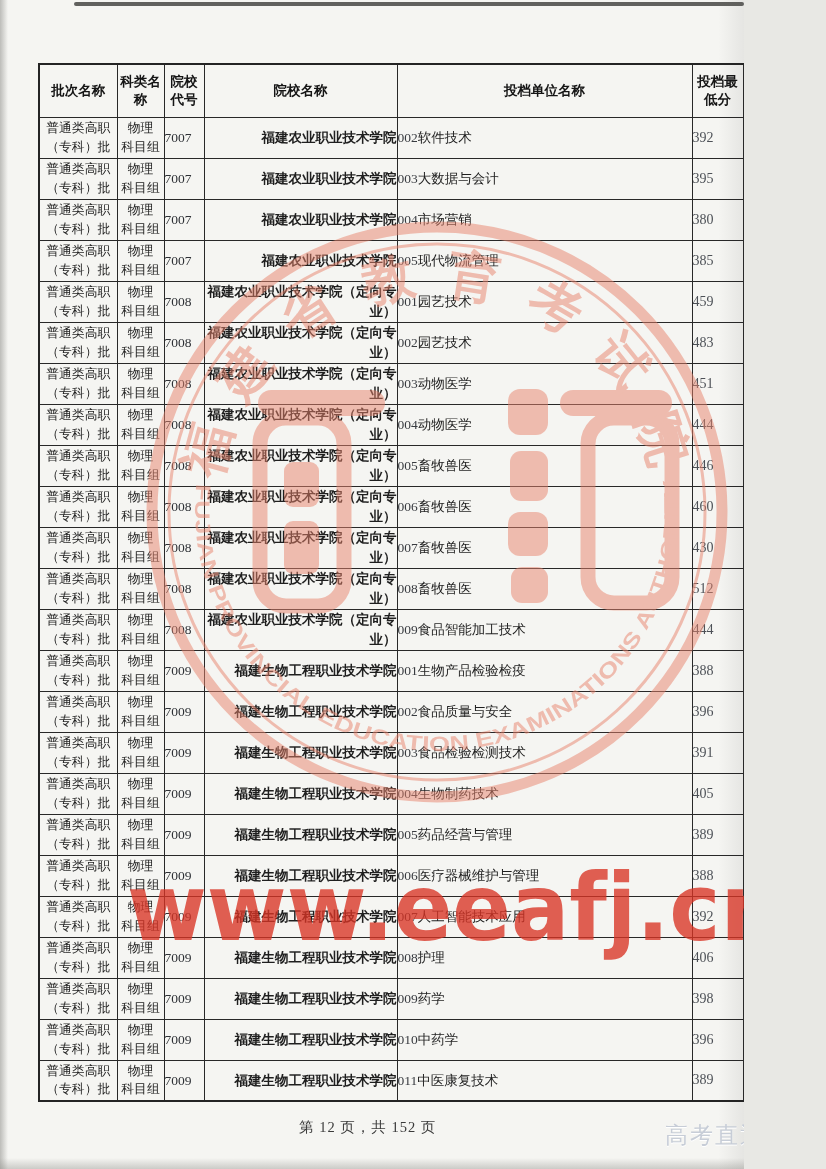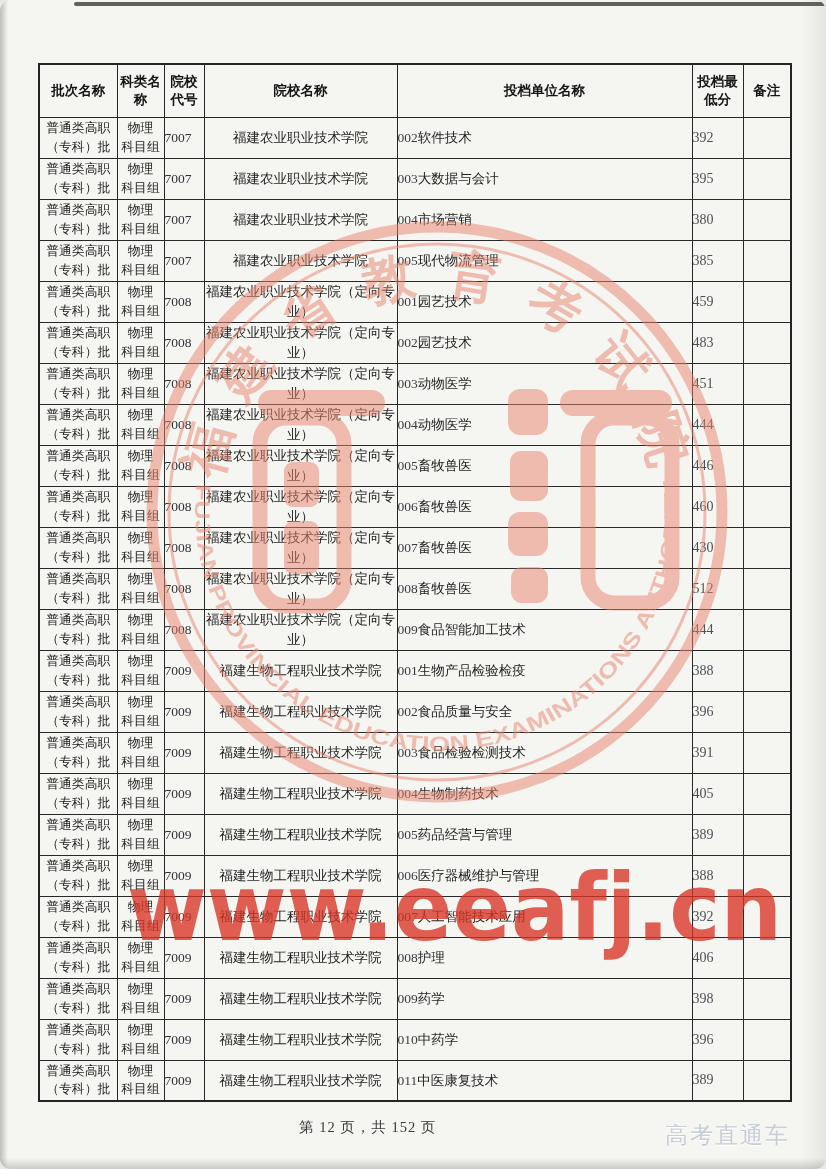--- a/index.html
+++ b/index.html
@@ -1,21 +1,20 @@
 <!DOCTYPE html>
 <html><head>
 <meta charset="utf-8">
 <style>
   html,body { margin:0; padding:0; background:#e8e8e4; }
   .page {
-    position:relative; width:826px; height:1169px;
+    position:relative; width:744px; height:1169px;
     background:#f5f5f2; overflow:hidden;
     font-family:"Liberation Serif","DejaVu Serif",serif;
     color:#1f1f1f;
-    border-radius:11px;
   }
   
   .scan-top-line { position:absolute; left:74px; right:0; top:2px; height:4px;
     background:#474744; opacity:.85; border-radius:2px; }
   .scan-left-band { position:absolute; left:0; top:0; bottom:0; width:8px;
     background:linear-gradient(90deg, rgba(120,120,116,.45), rgba(120,120,116,0)); }
   .scan-bottom-band { position:absolute; left:0; right:0; bottom:0; height:11px;
     background:linear-gradient(0deg, rgba(140,140,134,.4), rgba(140,140,134,0)); }
   .scan-right-shade { position:absolute; right:0; top:0; bottom:0; width:26px;
     background:linear-gradient(270deg, rgba(90,90,88,.10), rgba(90,90,88,0)); }
@@ -32,21 +31,21 @@
   }
   thead tr { height:53px; }
   tbody tr { height:41px; }
   th { font-size:13.5px; font-weight:700; text-align:center; line-height:1.3; color:#151515; }
   td { font-size:13.5px; line-height:1.42; }
   .cell-center { text-align:center; }
   .cell-batch { font-size:12.8px; text-align:center; }
   .cell-batch span, .cell-subject span { display:block; }
   .cell-subject { font-size:12.8px; text-align:center; }
   .cell-code { text-align:left; color:#2e3136; }
-  .cell-college { text-align:center; padding:1px 4px 1px 6px; }
+  .cell-college { text-align:right; padding:1px 4px 1px 6px;font-weight:bold; }
   .cell-unit { text-align:left; padding:1px 4px 1px 7px; }
   .unit-code { color:#383b40; }
   .unit-name { }
   .cell-score { font-size:14px; color:#4d5157; }
 
   
   svg.seal { position:absolute; left:0; top:0; z-index:3; pointer-events:none; }
   .seal-char { font-family:"Liberation Serif","DejaVu Serif",serif; font-weight:700; }
 
   

